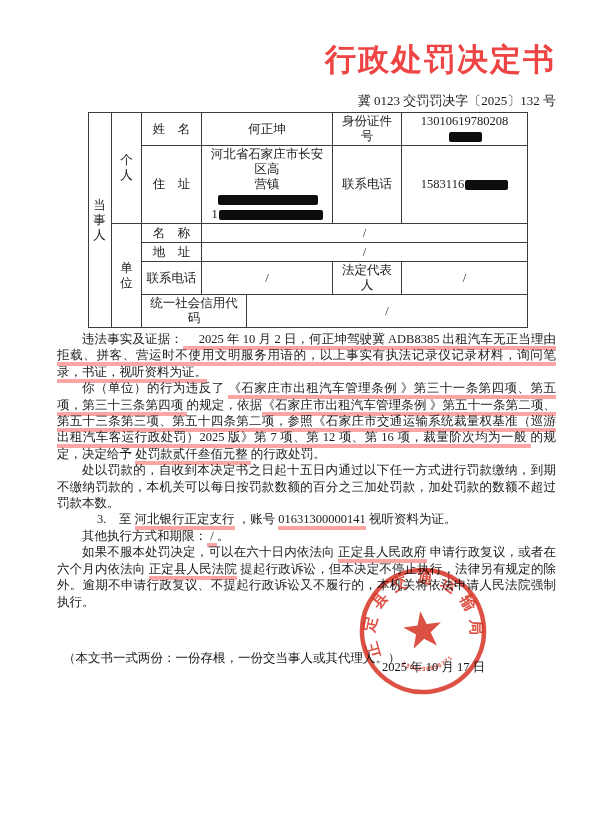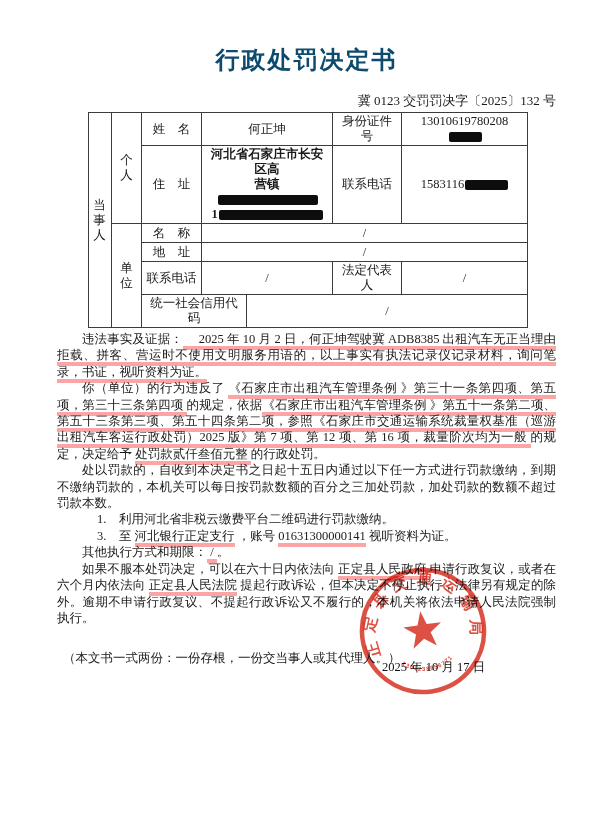--- a/index.html
+++ b/index.html
@@ -4,34 +4,34 @@
 <style>
   html,body{margin:0;padding:0;background:#888;}
   .page{
     position:relative;width:612px;height:836px;background:#fff;
     margin:0 auto;overflow:hidden;
     font-family:"Liberation Serif","DejaVu Serif",serif;
     color:#1a1a1a;
   }
   .content{padding:44px 56px 0 57px;}
   .title{
-    text-align:center;font-family:"Liberation Sans","DejaVu Sans",sans-serif;
-    font-weight:bold;font-size:24px;line-height:32px;letter-spacing:2px;color:#0c4a6e;
+    text-align:right;font-family:"Liberation Sans","DejaVu Sans",sans-serif;
+    font-weight:bold;font-size:31px;line-height:32px;letter-spacing:2px;color:#ef4444;
   }
   .doc-number{text-align:right;font-size:13px;line-height:17px;margin-top:16px;}
   table.party{
     border-collapse:collapse;table-layout:fixed;
     margin:3px 0 0 31px;width:439px;font-size:12.5px;
   }
   table.party td{
     border:1px solid #3c3c3c;padding:1px 3px;text-align:center;
     vertical-align:middle;line-height:15px;overflow:hidden;
   }
   td.vhead{line-height:17px;letter-spacing:1px;padding:1px 2px;}
-  .addr{line-height:15px;font-weight:bold;}
+  .addr{line-height:15px;}
   .bar{display:inline-block;background:#0d0d0d;height:10px;border-radius:2px;vertical-align:middle;margin-left:1px;}
   .bar.id{width:33px;}
   .bar.phone{width:43px;}
   .bar.a2{width:100px;}
   .bar.a3{width:104px;}
   .body-text{margin-top:3px;font-size:12.5px;line-height:16.4px;text-align:justify;}
   .body-text p{margin:0;text-indent:2em;}
   .body-text p.list{text-indent:3.2em;}
   .u{border-bottom:4px solid #fca5a5;}
   .footer-note{position:absolute;left:63px;top:650px;font-size:12.5px;}
@@ -95,21 +95,20 @@
           <td colspan="2">统一社会信用代码</td>
           <td colspan="3">/</td>
         </tr>
       </tbody>
     </table>
 
     <div class="body-text">
         <p><span>违法事实及证据：</span><span class="u">　 2025 年 10 月 2 日，何正坤驾驶冀 ADB8385 出租汽车无正当理由拒载、拼客、营运时不使用文明服务用语的，以上事实有执法记录仪记录材料，询问笔录，书证，视听资料为证。</span></p>
         <p><span>你（单位）的行为违反了 </span><span class="u">《石家庄市出租汽车管理条例 》第三十一条第四项、第五项，第三十三条第四项 </span><span>的规定，依据</span><span class="u">《石家庄市出租汽车管理条例 》第五十一条第二项、第五十三条第三项、第五十四条第二项，参照《石家庄市交通运输系统裁量权基准（巡游出租汽车客运行政处罚）2025 版》第 7 项、第 12 项、第 16 项，裁量阶次均为一般 </span><span>的规定，决定给予 </span><span class="u">处罚款贰仟叁佰元整 </span><span>的行政处罚。</span></p>
         <p><span>处以罚款的，自收到本决定书之日起十五日内通过以下任一方式进行罚款缴纳，到期不缴纳罚款的，本机关可以每日按罚款数额的百分之三加处罚款，加处罚款的数额不超过罚款本数。</span></p>
-        <p class="list"><span>1.　利用河北省非税云缴费平台二维码进行罚款缴纳。</span></p>
         <p class="list"><span>3.　至 </span><span class="u">河北银行正定支行</span><span> ，账号 </span><span class="u">01631300000141</span><span> 视听资料为证。</span></p>
         <p><span>其他执行方式和期限：</span><span class="u"> / </span><span>。</span></p>
         <p><span>如果不服本处罚决定，可以在六十日内依法向 </span><span class="u">正定县人民政府</span><span> 申请行政复议，或者在六个月内依法向 </span><span class="u">正定县人民法院</span><span> 提起行政诉讼，但本决定不停止执行，法律另有规定的除外。逾期不申请行政复议、不提起行政诉讼又不履行的，本机关将依法申请人民法院强制执行。</span></p>
       </div>
   </div>
 
   <div class="seal-date">2025 年 10 月 17 日</div>
 
   <svg class="seal" viewBox="0 0 130 130" xmlns="http://www.w3.org/2000/svg" xmlns:xlink="http://www.w3.org/1999/xlink">
     <g transform="rotate(-8 65 65)" fill="#d8392b" fill-opacity="0.88">

